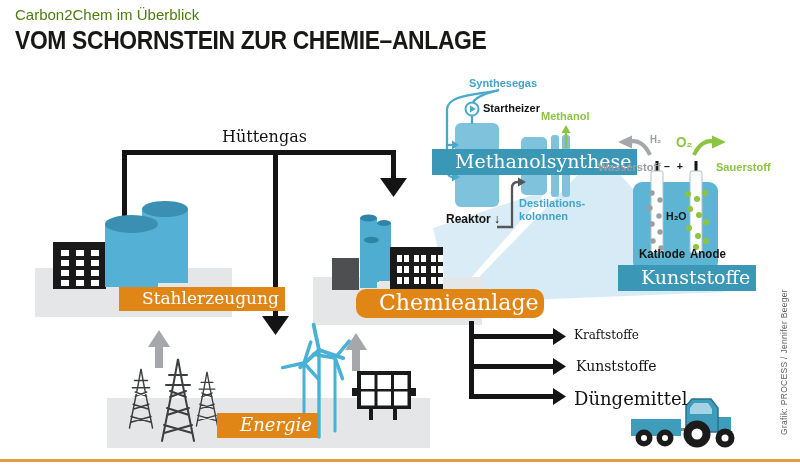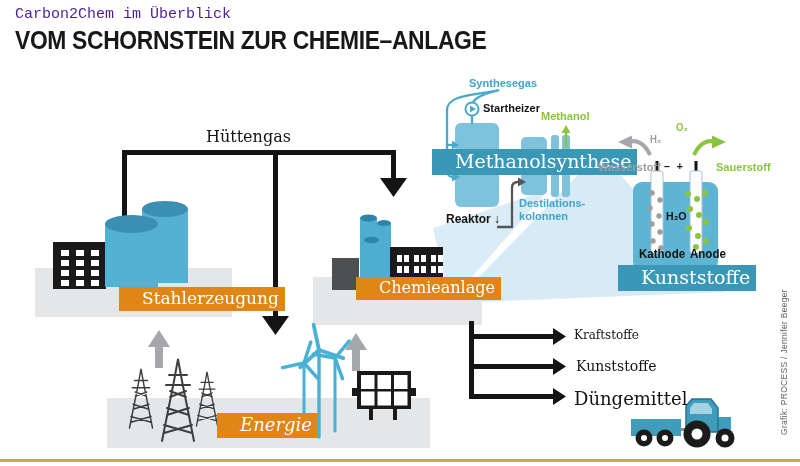--- a/index.html
+++ b/index.html
@@ -1,19 +1,19 @@
 <!DOCTYPE html>
 <html><head>
 <meta charset="utf-8">
 <style>
   html,body{margin:0;padding:0;background:#fff;}
   .canvas{position:relative;width:800px;height:466px;background:#fff;overflow:hidden;
           font-family:"Liberation Sans",sans-serif;}
   .abs{position:absolute;}
-  .kicker{font-family:Liberation Mono, monospace;font-size:15px;color:#4c1d95;}
+  .kicker{font-family:Liberation Sans, sans-serif;font-size:15px;color:#4d7c0f;}
   .title{font-family:"Liberation Sans",sans-serif;font-weight:700;font-size:26px;color:#181816;
          letter-spacing:-0.4px;transform:scaleX(0.88);transform-origin:left top;white-space:nowrap;}
   .serif{font-family:"DejaVu Serif",serif;color:#141414;}
   .banner{font-family:"DejaVu Serif",serif;color:#fff;white-space:nowrap;padding:1px 6px 3px 23px;}
   .banner.orange{background:#e08617;}
   .banner.teal{background:#3b97b6;}
   .lbl{font-weight:700;white-space:nowrap;transform:scaleX(0.96);transform-origin:left top;}
   .blue{color:#41a4c6;}
   .green{color:#8bc53f;}
   .grayt{color:#9b9da0;}
@@ -267,40 +267,40 @@
           <circle cx="698" cy="236" r="3"></circle>
           <circle cx="696" cy="247" r="3"></circle>
         <circle cx="706" cy="241" r="3"></circle>
       </g>
     </g>
   </svg>
 
   <div class="abs kicker" style="left:15px;top:6px;">Carbon2Chem im Überblick</div>
   <div class="abs title" style="left:15px;top:25px;">VOM SCHORNSTEIN ZUR CHEMIE–ANLAGE</div>
 
-  <div class="abs serif" style="left:206px;top:127px;font-size:16px;">Hüttengas</div>
+  <div class="abs serif" style="left:222px;top:127px;font-size:16px;">Hüttengas</div>
 
   <div class="abs banner orange" style="left:92px;top:287px;font-size:17px;margin-left:27px;">Stahlerzeugung</div>
-  <div class="abs banner orange" style="left:356px;top:277px;font-size:16px;">Chemieanlage</div>
+  <div class="abs banner orange" style="left:356px;top:289px;font-size:22px;border-radius:10px;">Chemieanlage</div>
   <div class="abs banner orange" style="left:217px;top:413px;font-size:18px;font-style:italic;">Energie</div>
 
   <div class="abs banner teal" style="left:432px;top:149px;font-size:19px;">Methanolsynthese</div>
   <div class="abs banner teal" style="left:618px;top:265px;font-size:19px;">Kunststoffe</div>
 
   <div class="abs lbl blue" style="left:469px;top:77px;font-size:11.5px;">Synthesegas</div>
   <div class="abs lbl dark" style="left:483px;top:102px;font-size:11.5px;">Startheizer</div>
   <div class="abs lbl green" style="left:541px;top:110px;font-size:11.5px;">Methanol</div>
   <div class="abs lbl dark" style="left:446px;top:212px;font-size:12.5px;">Reaktor ↓</div>
   <div class="abs" style="left:519px;top:197px;">
     <div class="lbl blue" style="font-size:11.5px;line-height:13px;">Destilations-</div>
     <div class="lbl blue" style="font-size:11.5px;line-height:13px;">kolonnen</div>
   </div>
 
   <div class="abs lbl grayt" style="left:650px;top:134px;font-size:10px;">H₂</div>
-  <div class="abs lbl green" style="left:676px;top:122px;font-size:10px;">O₂</div>
+  <div class="abs lbl green" style="left:676px;top:134px;font-size:14px;">O₂</div>
   <div class="abs lbl grayt" style="left:598px;top:161px;font-size:11.5px;">Wasserstoff</div>
   <div class="abs lbl green" style="left:716px;top:161px;font-size:11.5px;">Sauerstoff</div>
   <div class="abs lbl dark" style="left:664px;top:160px;font-size:11px;letter-spacing:2px;">– +</div>
   <div class="abs lbl dark" style="left:666px;top:210px;font-size:11px;text-align:right;">H₂O</div>
   <div class="abs lbl dark" style="left:639px;top:247px;font-size:12px;">Kathode</div>
   <div class="abs lbl dark" style="left:690px;top:247px;font-size:12px;">Anode</div>
 
   <div class="abs serif" style="left:574px;top:328px;font-size:12px;">Kraftstoffe</div>
   <div class="abs serif" style="left:576px;top:358px;font-size:14px;">Kunststoffe</div>
   <div class="abs serif" style="left:574px;top:388px;font-size:18px;text-align:right;">Düngemittel</div>

